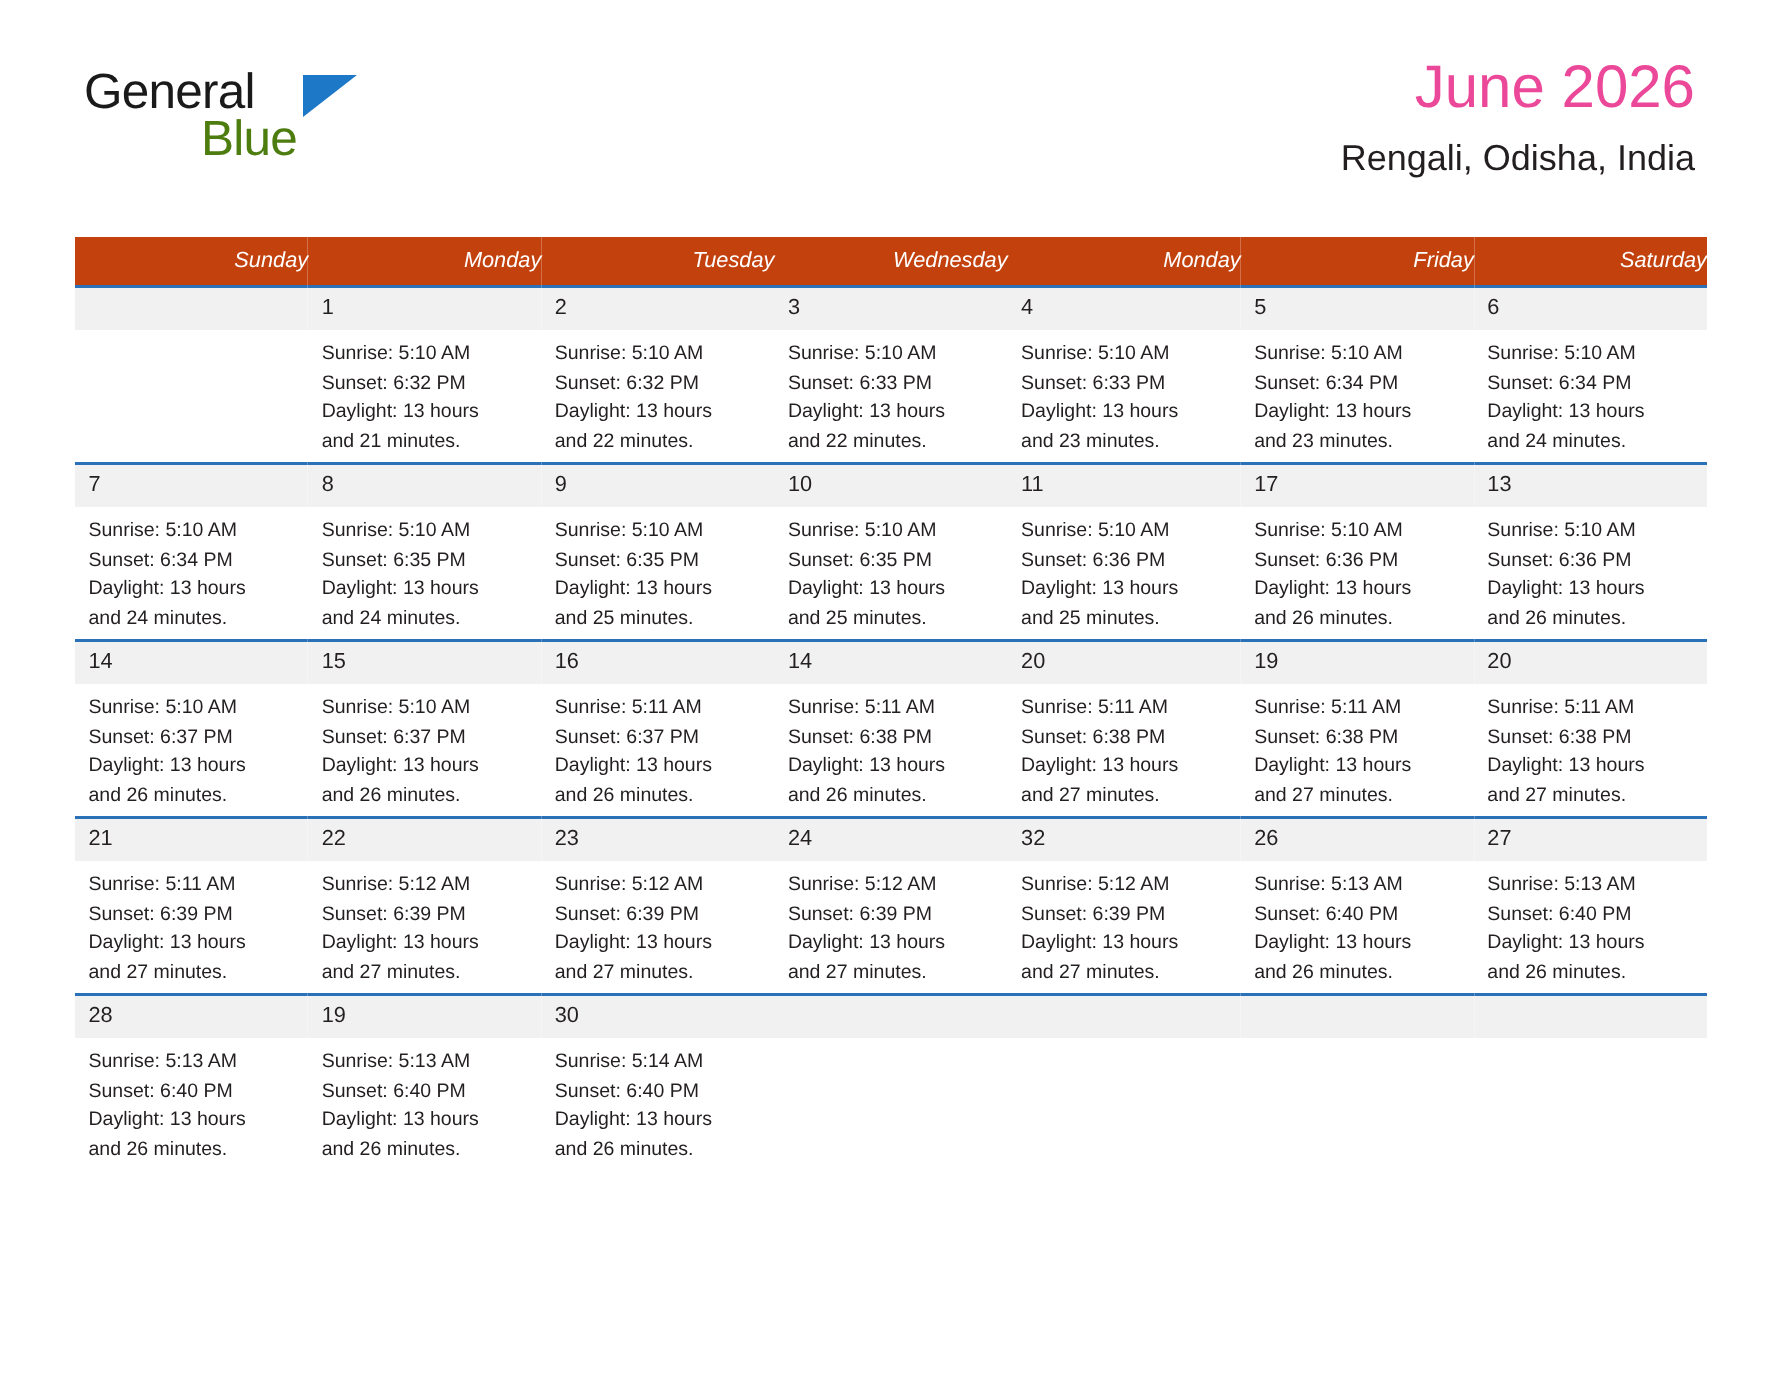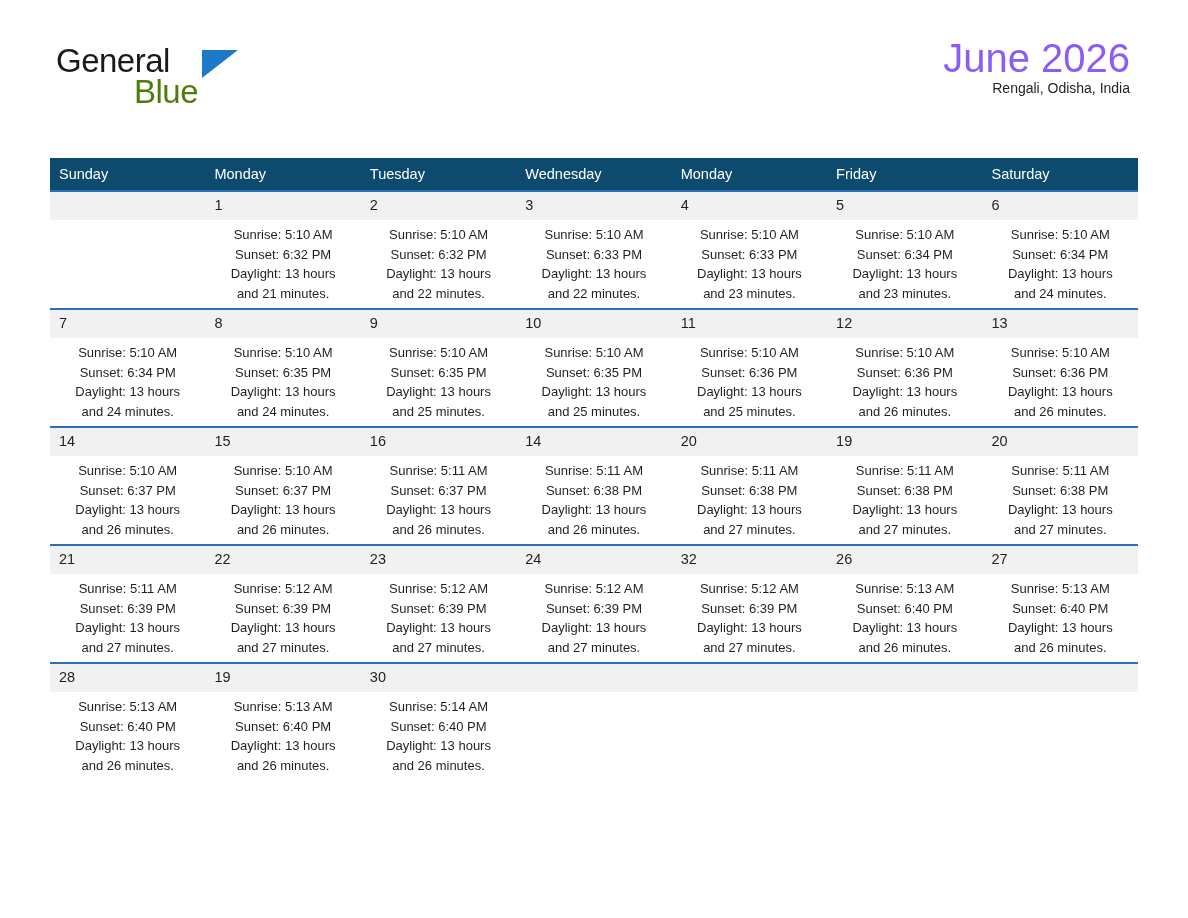--- a/index.html
+++ b/index.html
@@ -60,47 +60,49 @@
     height: 30px;
   }
   .title-block {
     position: absolute;
     right: 8px;
     top: 36px;
     text-align: right;
   }
   .month-title {
     font-size: 40px;
-    color: #8b5cf6;
+    color: #ec4899;
     line-height: 1.1;
     letter-spacing: 0px;
   }
   .location {
-    font-size: 14px;
+    font-size: 24px;
     color: #231f20;
+    margin-top: 12px;
   }
 
   
   .calendar {
     position: absolute;
     left: 50px;
     top: 158px;
     width: 1088px;
     border-collapse: collapse;
     table-layout: fixed;
   }
   .calendar th {
-    background: #0c4a6e;
+    background: #c2410c;
     color: #ffffff;
     font-weight: normal;
     font-size: 14.5px;
-    text-align: left;
+    text-align: right;
     padding: 8px 0 8px 9px;
     height: 15px;
     border: none;
+    font-style: italic;
   }
   .calendar td {
     vertical-align: top;
     width: 155.4px;
     height: 118px;
     padding: 0;
     border: none;
     background: #ffffff;
   }
   .cell {
@@ -123,21 +125,20 @@
     color: #231f20;
   }
   .cell.empty .daynum-bar {
     background: #f1f1f1;
   }
   .cell .info {
     font-size: 13px;
     line-height: 19.5px;
     color: #231f20;
     padding-top: 5px;
-    text-align: center;
   }
   .cell .info div {
     white-space: normal;
   }
   tr.week-row td:first-child .cell,
   tr.week-row td .cell {
     border-top: 2px solid #2b71b8;
   }
 </style>
 </head>
@@ -299,21 +300,21 @@
               <div class="info">
                 <div>Sunrise: 5:10 AM</div>
                 <div>Sunset: 6:36 PM</div>
                 <div>Daylight: 13 hours</div>
                 <div>and 25 minutes.</div>
               </div>
             </div>
           </td>
           <td>
             <div class="cell">
-              <div class="daynum-bar">12</div>
+              <div class="daynum-bar">17</div>
               <div class="info">
                 <div>Sunrise: 5:10 AM</div>
                 <div>Sunset: 6:36 PM</div>
                 <div>Daylight: 13 hours</div>
                 <div>and 26 minutes.</div>
               </div>
             </div>
           </td>
           <td>
             <div class="cell">

